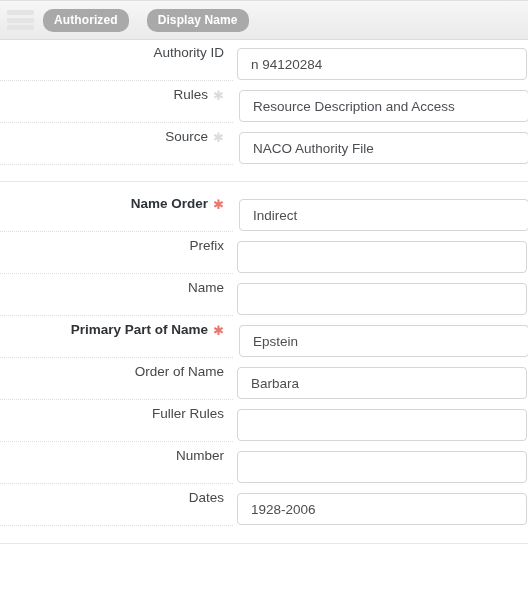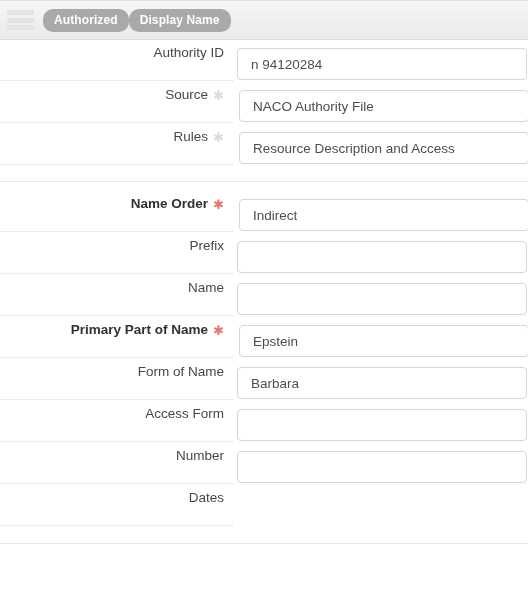--- a/index.html
+++ b/index.html
@@ -41,21 +41,21 @@
   }
   .drag-handle span {
     display: block;
     height: 5px;
     background: #e4e4e4;
     border-radius: 1px;
   }
   .badges {
     display: flex;
     align-items: center;
-    gap: 0;
+    gap: 18px;
   }
   .badge {
     display: inline-block;
     background: #a9a9a9;
     color: #ffffff;
     font-size: 12px;
     font-weight: bold;
     line-height: 1;
     padding: 5px 11px 6px 11px;
     border-radius: 10px;
@@ -185,32 +185,32 @@
       <div class="field-row tight">
         <div class="field-label-cell">
           <span class="field-label"><span>Authority ID</span></span>
         </div>
         <div class="field-input-cell">
           <input type="text" class="text-input" placeholder="" value="n 94120284" style="">
         </div>
       </div>
       <div class="field-row">
         <div class="field-label-cell">
+          <span class="field-label"><span>Rules</span><span class="opt-star">✱</span></span>
+        </div>
+        <div class="field-input-cell">
+          <input type="text" class="text-input" placeholder="" value="Resource Description and Access" style="">
+        </div>
+      </div>
+      <div class="field-row">
+        <div class="field-label-cell">
           <span class="field-label"><span>Source</span><span class="opt-star">✱</span></span>
         </div>
         <div class="field-input-cell">
           <input type="text" class="text-input" placeholder="" value="NACO Authority File" style="">
-        </div>
-      </div>
-      <div class="field-row">
-        <div class="field-label-cell">
-          <span class="field-label"><span>Rules</span><span class="opt-star">✱</span></span>
-        </div>
-        <div class="field-input-cell">
-          <input type="text" class="text-input" placeholder="" value="Resource Description and Access" style="">
         </div>
       </div>
     </div>
     <div class="group-divider"></div>
     <div class="field-group">
       <div class="field-row">
         <div class="field-label-cell">
           <span class="field-label required"><span>Name Order</span><span class="req-star">✱</span></span>
         </div>
         <div class="field-input-cell">
@@ -236,42 +236,45 @@
       <div class="field-row">
         <div class="field-label-cell">
           <span class="field-label required"><span>Primary Part of Name</span><span class="req-star">✱</span></span>
         </div>
         <div class="field-input-cell">
           <input type="text" class="text-input" placeholder="" value="Epstein" style="">
         </div>
       </div>
       <div class="field-row tight">
         <div class="field-label-cell">
-          <span class="field-label"><span>Form of Name</span></span>
+          <span class="field-label"><span>Order of Name</span></span>
         </div>
         <div class="field-input-cell">
           <input type="text" class="text-input" placeholder="" value="Barbara" style="">
         </div>
       </div>
       <div class="field-row tight">
         <div class="field-label-cell">
-          <span class="field-label"><span>Access Form</span></span>
+          <span class="field-label"><span>Fuller Rules</span></span>
         </div>
         <div class="field-input-cell">
           <input type="text" class="text-input" placeholder="" style="">
         </div>
       </div>
       <div class="field-row tight">
         <div class="field-label-cell">
           <span class="field-label"><span>Number</span></span>
         </div>
         <div class="field-input-cell">
           <input type="text" class="text-input" placeholder="" style="">
         </div>
       </div>
       <div class="field-row tight">
         <div class="field-label-cell">
           <span class="field-label"><span>Dates</span></span>
+        </div>
+        <div class="field-input-cell">
+          <input type="text" class="text-input" placeholder="" value="1928-2006" style="">
         </div>
       </div>
     </div>
     <div class="bottom-divider"></div>
   </div>
 
 </body></html>

